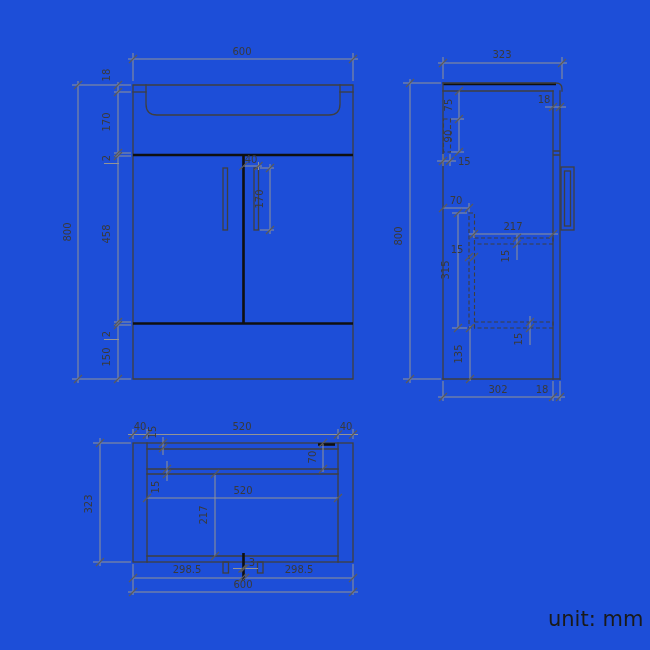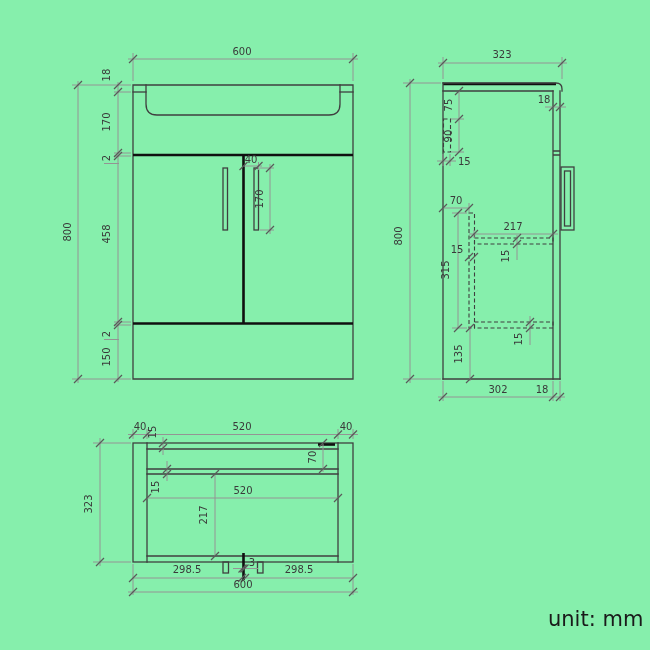--- a/index.html
+++ b/index.html
@@ -1,16 +1,16 @@
 <!DOCTYPE html>
 <html><head>
 <meta charset="utf-8">
 <style>
   html,body{margin:0;padding:0;background:#ffffff;}
-  .page{position:relative;width:650px;height:650px;background:#86efac;overflow:hidden;
+  .page{position:relative;width:650px;height:650px;background:#1d4ed8;overflow:hidden;
         font-family:"DejaVu Sans","Liberation Sans",sans-serif;}
   svg text{font-family:"DejaVu Sans","Liberation Sans",sans-serif;font-size:10px;fill:#3a3a3a;}
   svg text.big{font-size:21px;fill:#1a1a1a;}
   .obj{stroke:#3f3f3f;stroke-width:1.3;fill:none;stroke-linecap:square;}
   .thick{stroke:#101010;stroke-width:2.6;fill:none;stroke-linecap:butt;}
   .dash{stroke:#3f3f3f;stroke-width:1.1;fill:none;stroke-dasharray:4 2.5;}
   .dim{stroke:#949494;stroke-width:1;fill:none;}
   .tick{stroke:#5a5a5a;stroke-width:1.2;fill:none;}
 </style>
 </head>

